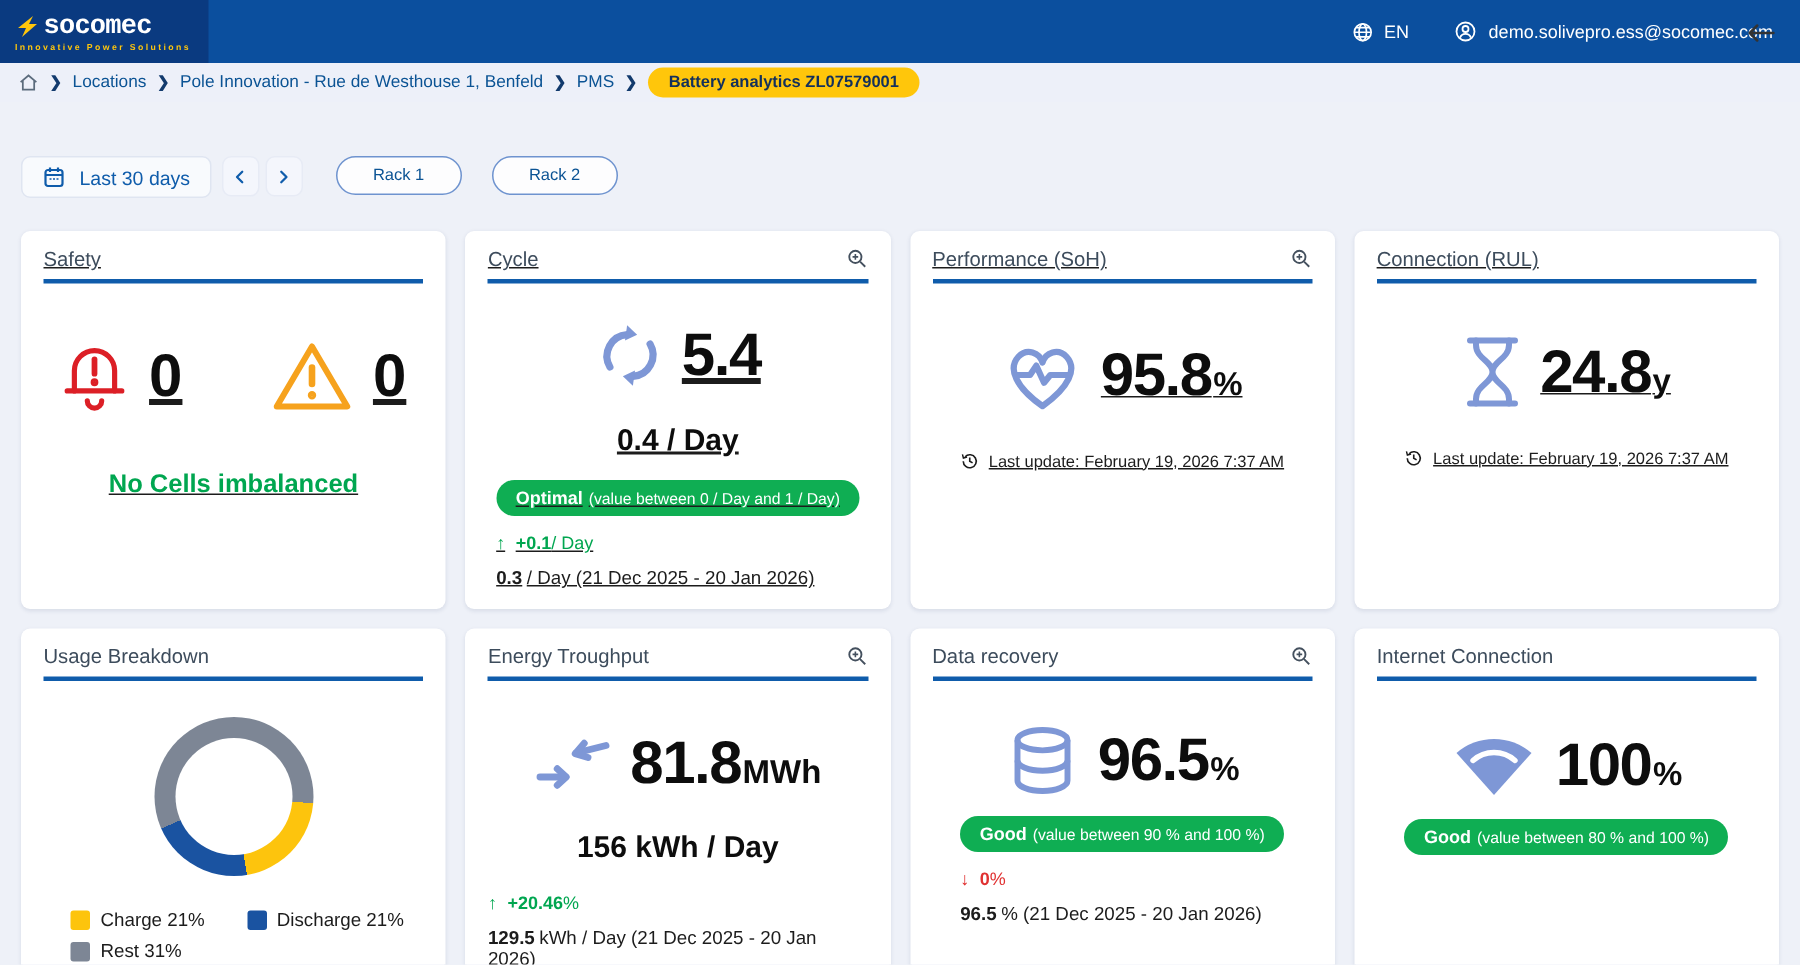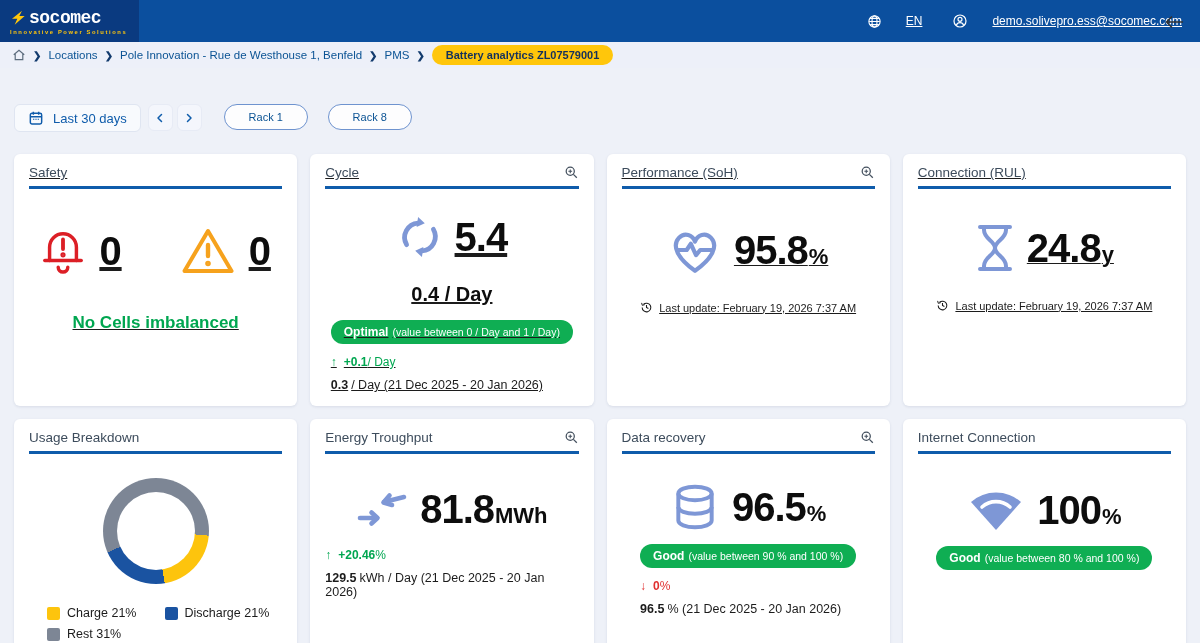--- a/index.html
+++ b/index.html
@@ -6,21 +6,21 @@
   html,body { width:1200px; height:643px; overflow:hidden; }
   body { font-family:"Liberation Sans", sans-serif; background:#eef1f8; color:#1c1c1c; }
 
   
   .topbar { height:42px; background:#0b4f9e; display:flex; align-items:center; justify-content:space-between; }
   .logo-box { background:#0a3a80; height:42px; min-width:132px; padding:4px 12px 3px 10px; display:flex; flex-direction:column; justify-content:center; }
   .logo-row { display:flex; align-items:center; gap:3px;font-family:Liberation Mono, monospace; }
   .logo-word { color:#fff; font-weight:bold; font-size:18px; letter-spacing:-0.5px; line-height:1; }
   .logo-tag { color:#ffc60b; font-size:5.8px; font-weight:bold; letter-spacing:1.6px; margin-top:2px; white-space:nowrap; }
   .topbar-right { display:flex; align-items:center; gap:30px; margin-right:18px; color:#fff; font-size:12px; }
-  .topbar-item { display:flex; align-items:center; gap:24px; cursor:pointer;text-decoration:underline; }
+  .topbar-item { display:flex; align-items:center; gap:7px; cursor:pointer; }
 
   
   .breadcrumb { height:26px; display:flex; align-items:center; gap:7px; padding-left:12px; font-size:11.5px; background:#edf0f9; position:relative; }
   .crumb { color:#0b5394; cursor:pointer; }
   .crumb-sep { color:#123a6d; font-weight:bold; font-size:10px; }
   .crumb-badge { background:#ffc60b; color:#13305c; border-radius:11px; padding:4px 14px; font-size:11px; font-weight:bold; cursor:default; }
   .back-arrow { position:absolute; right:16px; top:14px; cursor:pointer; }
 
   
   .main { padding:0 14px; }
@@ -149,21 +149,21 @@
       <svg width="12" height="12" viewBox="0 0 24 24" fill="none" stroke="#0f5cab" stroke-width="3" stroke-linecap="round" stroke-linejoin="round">
           <path d="M15 5 8 12l7 7"></path>
         </svg>
     </button>
     <button class="nav-btn next">
       <svg width="12" height="12" viewBox="0 0 24 24" fill="none" stroke="#0f5cab" stroke-width="3" stroke-linecap="round" stroke-linejoin="round">
           <path d="m9 5 7 7-7 7"></path>
         </svg>
     </button>
     <button class="rack-btn r1">Rack 1</button>
-    <button class="rack-btn r2">Rack 8</button>
+    <button class="rack-btn r2">Rack 2</button>
   </div>
 
   <div class="grid row1">
 
     <section class="card">
       <div class="card-head">
         <span class="card-title">Safety</span>
       </div>
       <div class="safety-row">
         <div class="safety-item">
@@ -321,20 +321,21 @@
         <span>
           <svg width="52" height="42" viewBox="0 0 52 42" fill="none" stroke="#7e97d6" stroke-width="4.6" stroke-linecap="round" stroke-linejoin="round">
               <path d="M48 9 28 14"></path>
               <path d="m33.5 7.5-6 7 8.5 2.5" fill="none"></path>
               <path d="M4 30h17"></path>
               <path d="m15.5 24.5 6 5.5-6 5.5" fill="none"></path>
             </svg>
         </span>
         <span><span class="big-value">81.8</span><span class="big-unit">MWh</span></span>
       </div>
+      <div class="subvalue">156 kWh / Day</div>
       <div class="detail">
         <span class="trend" style="margin-top:4px;">
           <span>↑</span>
           <span><span class="t-val">+20.46</span><span>%</span></span>
         </span>
         <span class="prev-line"><b>129.5</b><span>kWh / Day (21 Dec 2025 - 20 Jan 2026)</span></span>
       </div>
     </section>
 
     <section class="card">

